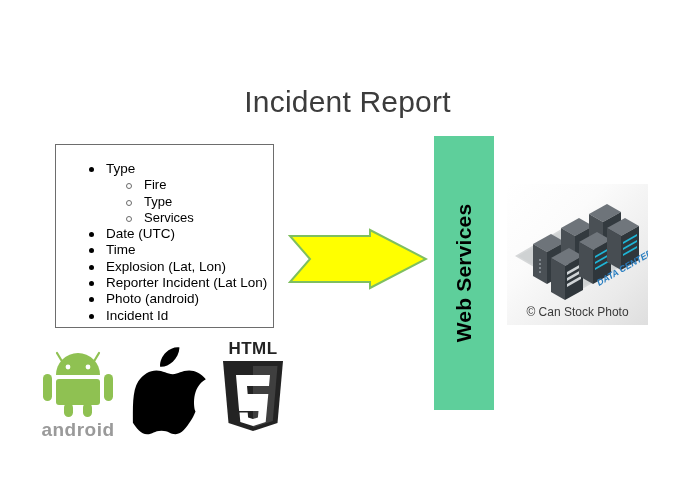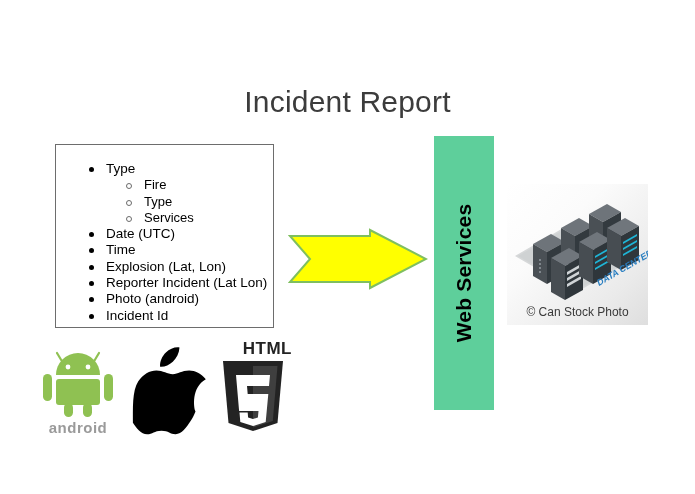--- a/index.html
+++ b/index.html
@@ -159,34 +159,34 @@
     height: 110px;
   }
   .logo-slot { position: absolute; }
   #android-logo { left: 8px; top: 8px; width: 96px; height: 102px; }
   #android-word {
     position: absolute;
     left: 0;
     top: 74px;
     width: 96px;
     text-align: center;
-    font-size: 15px;
+    font-size: 19px;
     font-weight: bold;
     color: #9a9a9a;
     letter-spacing: 0.5px;
     white-space: nowrap;
   }
   #apple-logo { left: 104px; top: 6px; width: 84px; height: 96px; }
   #html5-logo { left: 192px; top: 2px; width: 78px; height: 96px; }
   #html5-word {
     position: absolute;
     left: 0;
     top: 0;
     width: 78px;
-    text-align: right;
+    text-align: center;
     font-size: 17px;
     font-weight: bold;
     color: #232323;
     letter-spacing: 0.5px;
     white-space: nowrap;
   }
 </style>
 </head>
 <body>
 

